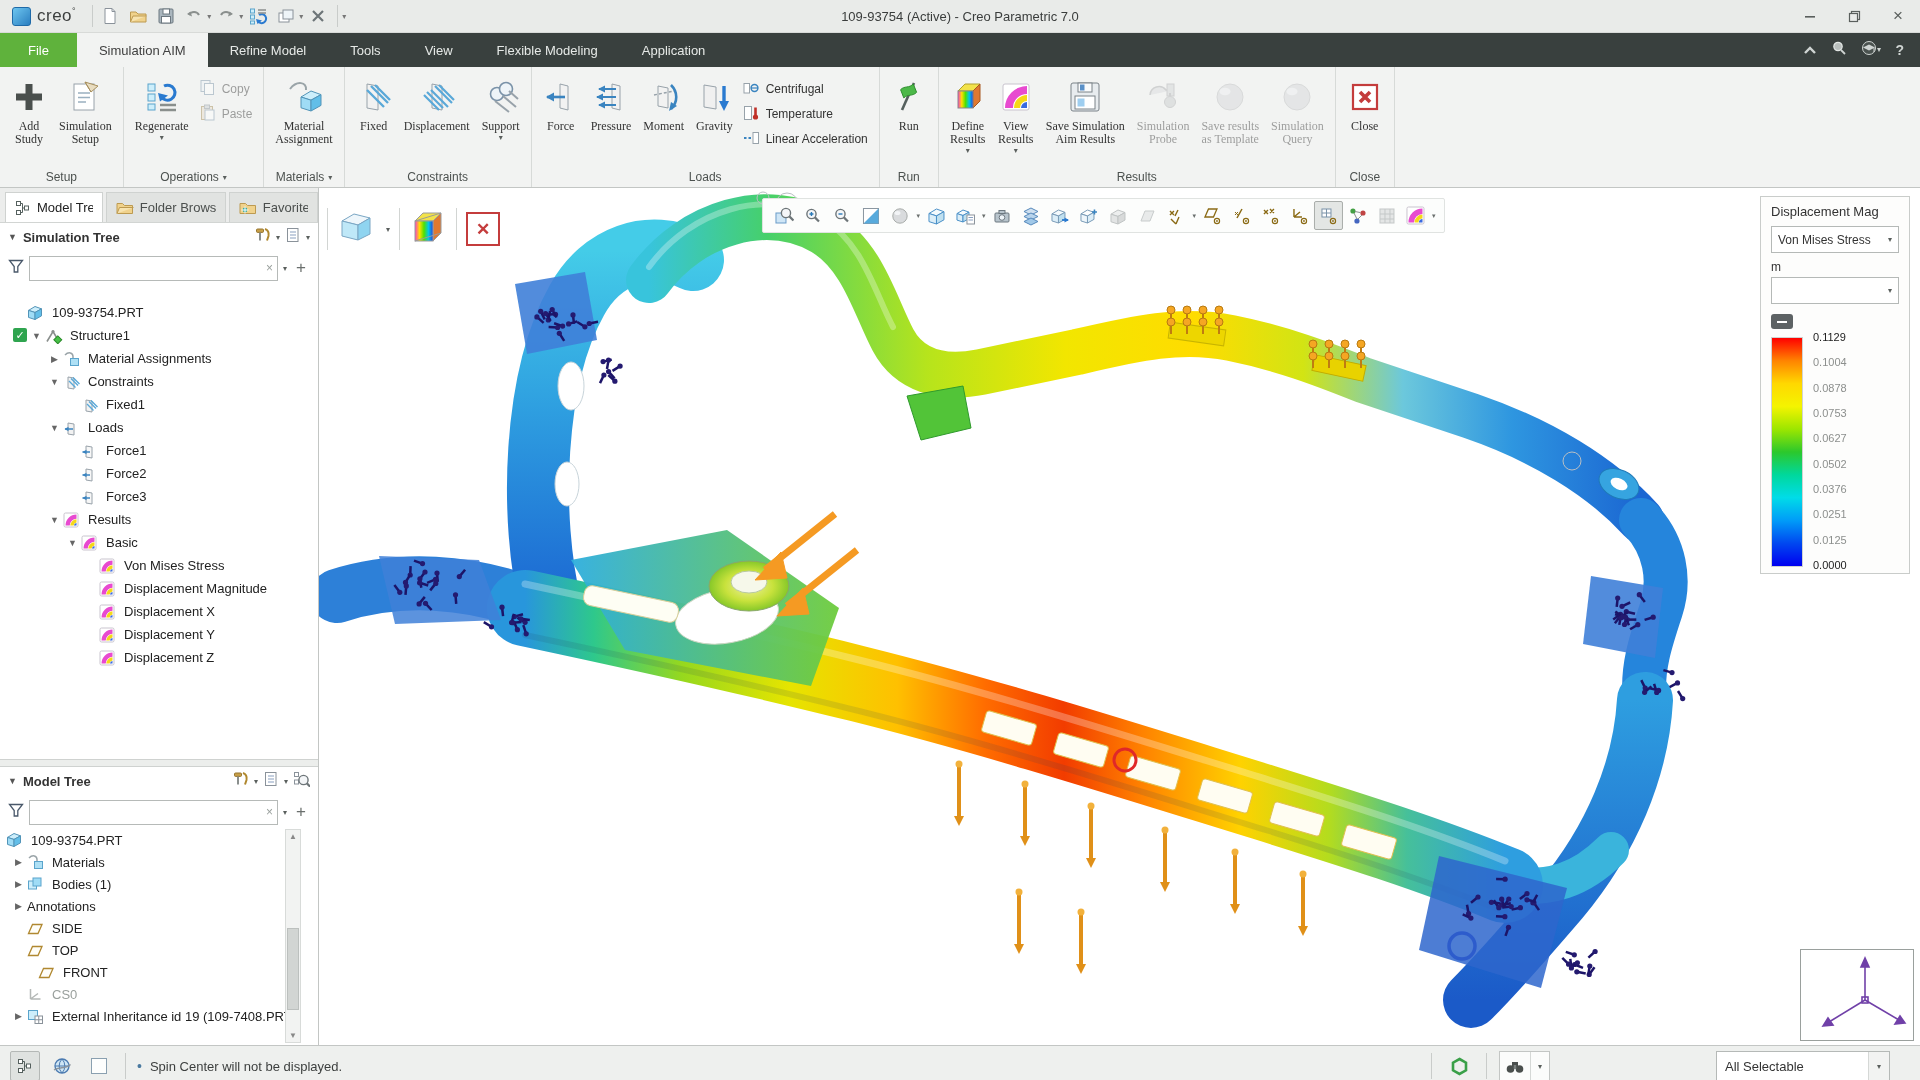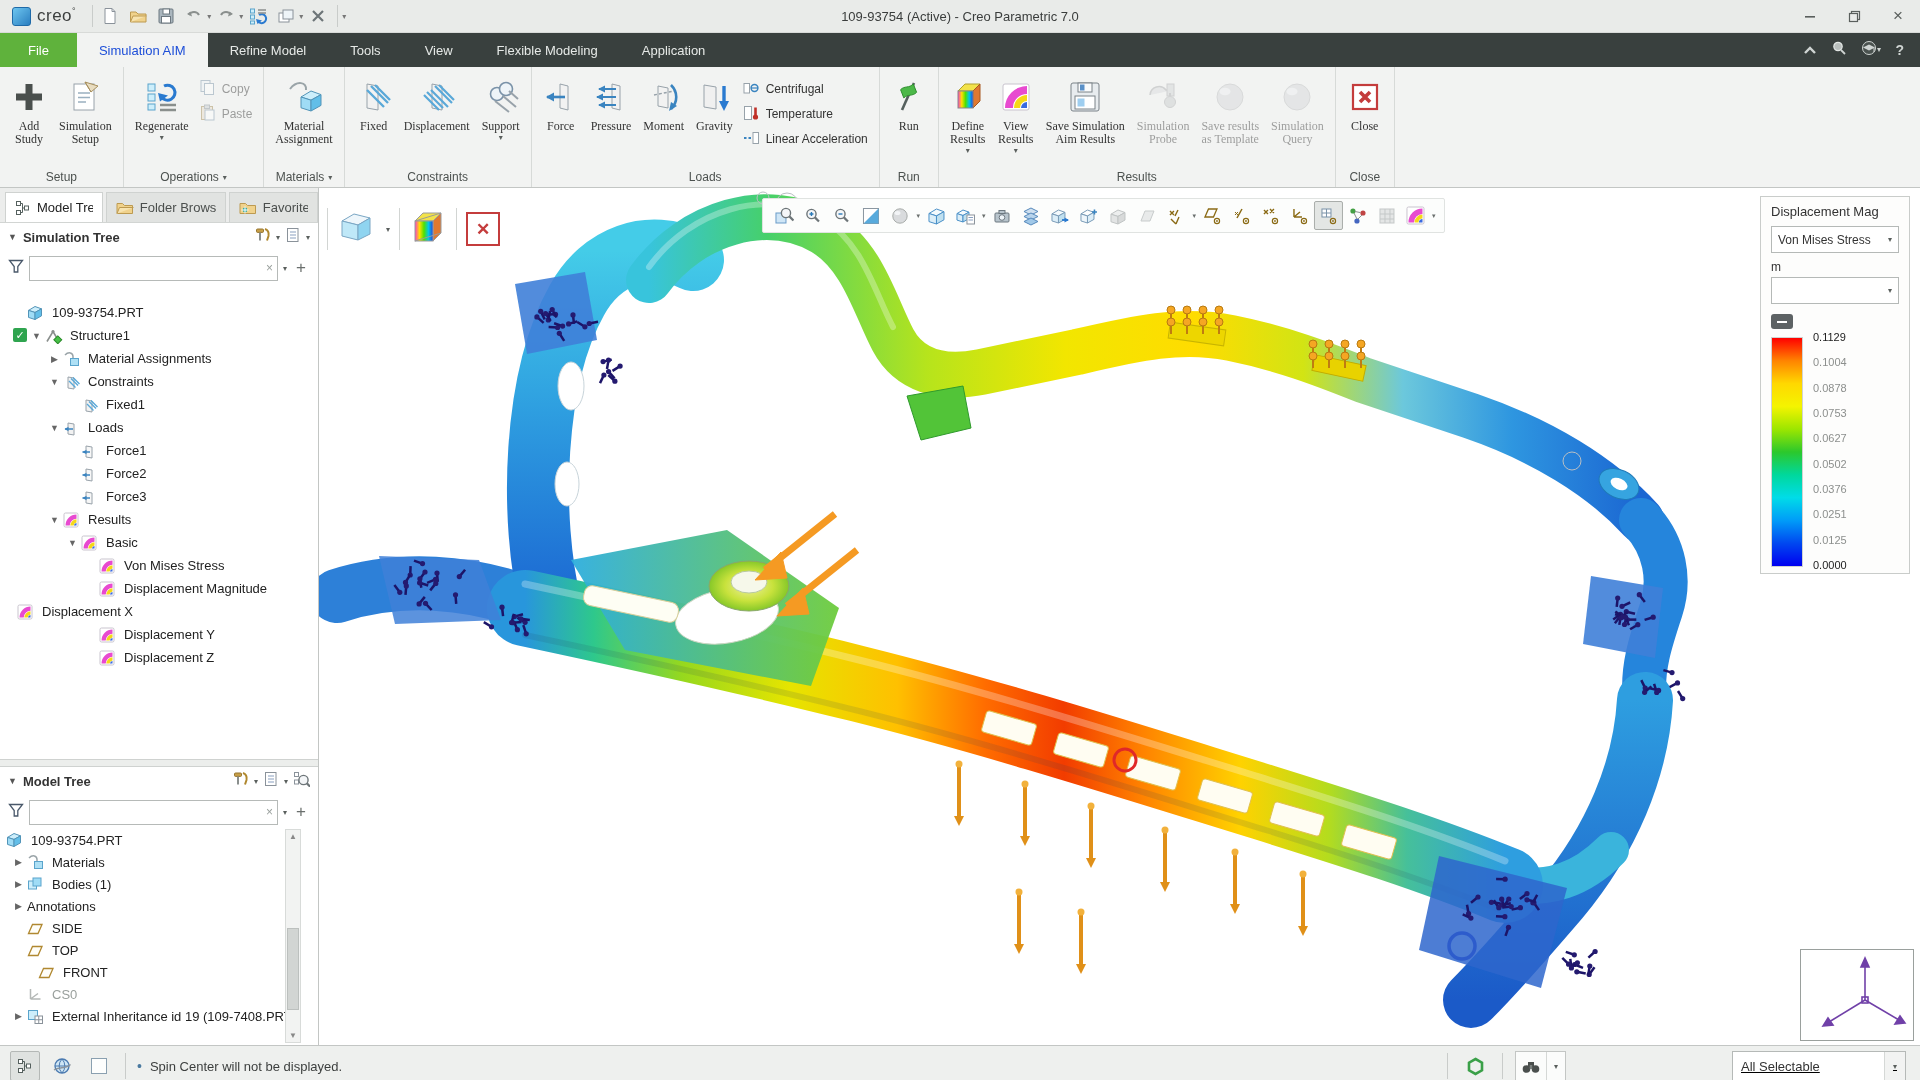--- a/index.html
+++ b/index.html
@@ -15,21 +15,21 @@
   .qat{display:flex;align-items:center;gap:2px;}
   .qbtn{height:26px;min-width:26px;display:flex;align-items:center;justify-content:center;border-radius:2px;}
   .qcaret{font-size:8px;color:#777;margin-left:-2px;}
   .win-title{position:absolute;left:0;right:0;text-align:center;font-size:13px;color:#3a3d3c;pointer-events:none;}
   .winbtns{margin-left:auto;display:flex;height:32px;}
   .wbtn{width:44px;display:flex;align-items:center;justify-content:center;color:#5a5f5d;font-size:14px;}
   
   .tabsbar{height:34px;background:#39403e;display:flex;align-items:stretch;}
   .tab{display:flex;align-items:center;padding:0 22px;font-size:13px;color:#e6e9e7;cursor:default;}
   .tab.file{background:#5fb23c;color:#fff;padding:0 28px;}
-  .tab.active{background:#f2f3f2;color:#1d4ed8;}
+  .tab.active{background:#f2f3f2;color:#404040;}
   .tabsbar-right{margin-left:auto;display:flex;align-items:center;gap:14px;padding-right:16px;}
   
   .ribbon{height:120px;background:#f2f3f2;border-bottom:1px solid #c3c6c4;display:flex;align-items:stretch;}
   .rgroup{display:flex;flex-direction:column;border-right:1px solid #d7dad8;}
   .rbtns{flex:1;display:flex;align-items:stretch;padding:5px 5px 0 5px;}
   .rbtn{display:flex;flex-direction:column;align-items:center;padding:2px 6px 0 6px;}
   .rbtn .ricon{height:46px;display:flex;align-items:center;justify-content:center;}
   .rlabel{font-size:12px;line-height:13px;text-align:center;color:#333;white-space:pre-line;max-width:104px;font-family:Liberation Serif, serif;}
   .rbtn.disabled{opacity:.45;}
   .rstack{display:flex;flex-direction:column;justify-content:flex-start;gap:7px;padding:8px 6px 0 4px;}
@@ -96,21 +96,21 @@
   
   .statusbar{height:40px;background:#eef0ee;border-top:1px solid #c3c6c4;display:flex;align-items:center;padding:0 10px;gap:7px;}
   .sbtn{width:28px;height:28px;display:flex;align-items:center;justify-content:center;border:1px solid transparent;border-radius:2px;}
   .sbtn.pressed{background:#dfe2e0;border-color:#b4b8b6;}
   .ssep{width:1px;height:26px;background:#c9ccca;margin:0 4px;}
   .smsg{display:flex;align-items:center;gap:8px;font-size:13px;color:#3c3f3e;}
   .sbullet{color:#4a7aa0;font-size:14px;}
   .sb-right{margin-left:auto;display:flex;align-items:center;gap:8px;}
   .findbox{display:flex;align-items:center;border:1px solid #c3c6c4;background:#fbfcfb;height:28px;}
   .findbox .fb-caret{width:18px;height:100%;display:flex;align-items:center;justify-content:center;border-left:1px solid #d5d8d6;}
-  .combo{width:172px;height:28px;background:#fff;border:1px solid #b5b9b7;display:flex;align-items:center;margin-right:4px;text-decoration:underline;}
+  .combo{width:172px;height:28px;background:#fff;border:1px solid #b5b9b7;display:flex;align-items:center;margin-right:20px;}
   .combo-label{flex:1;padding:0 8px;font-size:13px;color:#333;}
   .combo-caret{width:20px;height:100%;display:flex;align-items:center;justify-content:center;border-left:1px solid #d5d8d6;background:#f2f3f2;}
 </style>
 </head>
 <body>
 
 <div id="app">
 
   <div class="titlebar">
     <div class="logo">
@@ -733,21 +733,21 @@
               <span class="ticon">
                 <svg width="16" height="16" viewBox="0 0 16 16">
                   <rect x="1" y="1" width="14" height="14" rx="1.5" fill="#fff" stroke="#c9c4ce"></rect>
  <path d="M2.5,13.5 A11,11 0 0 1 13.5,2.5 L13.5,6.72 A7.2,7.2 0 0 0 6.72,13.5 Z" fill="#e84ad0"></path>
  <path d="M7.2,13.5 A6.72,6.72 0 0 1 13.5,7.2 L13.5,10.56 A3.52,3.52 0 0 0 10.56,13.5 Z" fill="#f5d818"></path>
  <path d="M10.88,13.5 A3.2,3.2 0 0 1 13.5,10.88 L13.5,13.5 Z" fill="#3a6ae0"></path>
                 </svg>
               </span>
               <span class="tlabel">Displacement Magnitude</span>
             </div>
-            <div class="trow" style="height: 23px; ">
+            <div class="trow" style="height: 23px; padding-left: 82px;">
               <span class="arrow"></span>
               <span class="ticon">
                 <svg width="16" height="16" viewBox="0 0 16 16">
                   <rect x="1" y="1" width="14" height="14" rx="1.5" fill="#fff" stroke="#c9c4ce"></rect>
  <path d="M2.5,13.5 A11,11 0 0 1 13.5,2.5 L13.5,6.72 A7.2,7.2 0 0 0 6.72,13.5 Z" fill="#e84ad0"></path>
  <path d="M7.2,13.5 A6.72,6.72 0 0 1 13.5,7.2 L13.5,10.56 A3.52,3.52 0 0 0 10.56,13.5 Z" fill="#f5d818"></path>
  <path d="M10.88,13.5 A3.2,3.2 0 0 1 13.5,10.88 L13.5,13.5 Z" fill="#3a6ae0"></path>
                 </svg>
               </span>
               <span class="tlabel">Displacement X</span>

